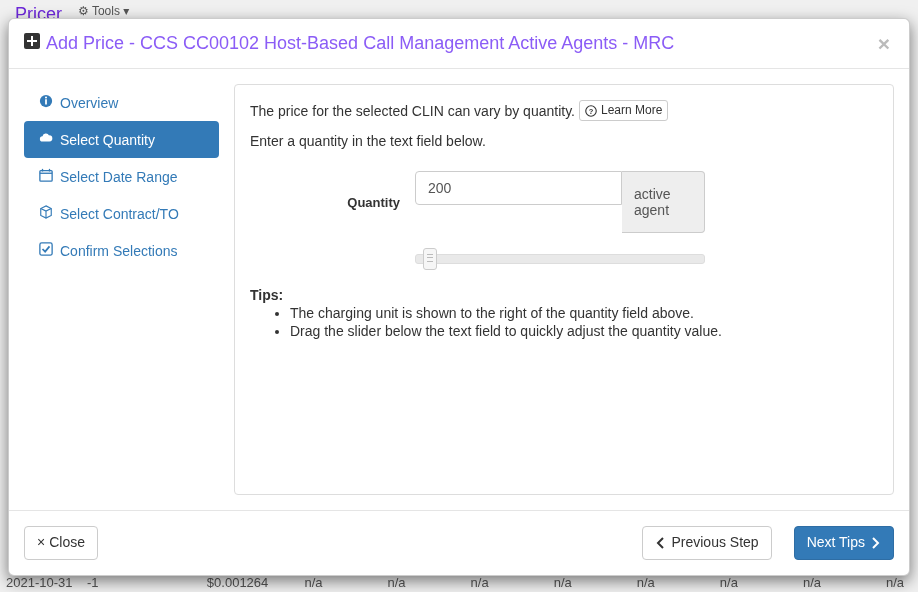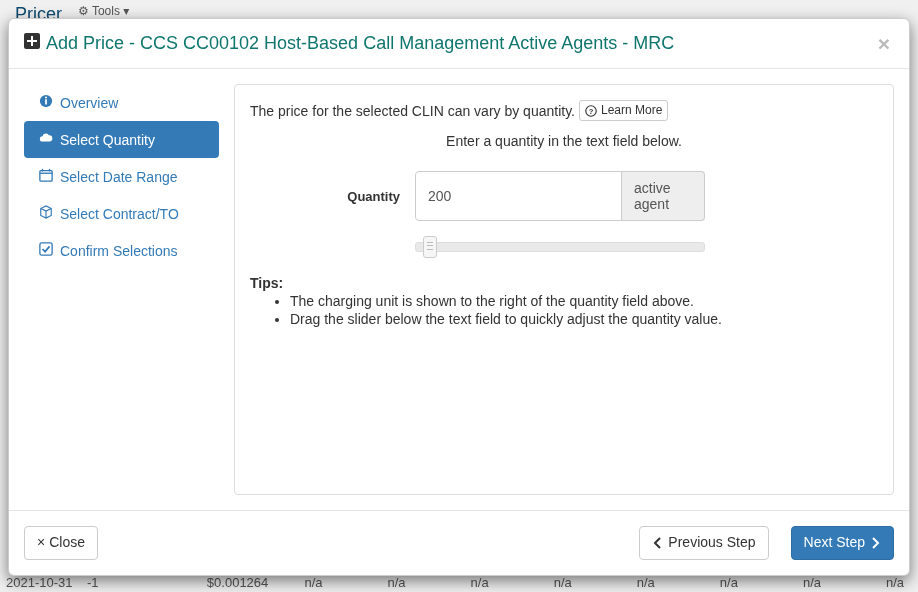--- a/index.html
+++ b/index.html
@@ -14,21 +14,21 @@
     position: relative;
     width: 918px;
     height: 592px;
     overflow: hidden;
     background: #f0f0f0;
   }
   .bg-header {
     position: absolute;
     top: 0; left: 15px;
     font-size: 18px;
-    color: #0c4a6e;
+    color: #6d28d9;
     padding: 4px 0;
   }
   .bg-tools {
     position: absolute;
     top: 4px; left: 78px;
     font-size: 12px;
     color: #555;
   }
   .bg-table {
     position: absolute;
@@ -52,21 +52,21 @@
   .modal-header {
     padding: 14px 15px;
     border-bottom: 1px solid #e5e5e5;
     display: flex;
     align-items: center;
     justify-content: space-between;
   }
   .modal-title {
     font-size: 18px;
     font-weight: 500;
-    color: #0f766e;
+    color: #8b5cf6;
     display: flex;
     align-items: center;
     gap: 6px;
   }
   .modal-close {
     background: none;
     border: none;
     font-size: 21px;
     font-weight: 700;
     color: #bbb;
@@ -103,21 +103,21 @@
   .nav-pill.active svg { fill: #fff; }
   .nav-pill svg { fill: #337ab7; width: 14px; height: 14px; flex-shrink: 0; }
   .content-panel {
     flex: 1;
     border: 1px solid #ddd;
     border-radius: 4px;
     padding: 15px;
     color: #333;
     overflow: auto;
   }
-  .content-panel p { margin: 0 0 0 0; text-align: center; }
+  .content-panel p { margin: 0 0 0 0; }
   .lead-row { display: flex; align-items: center; gap: 4px; margin-bottom: 12px; }
   .btn {
     display: inline-flex;
     align-items: center;
     gap: 4px;
     padding: 6px 12px;
     font-size: 14px;
     border-radius: 4px;
     border: 1px solid #ccc;
     background: #fff;
@@ -143,25 +143,25 @@
   .input-group {
     display: flex;
     width: 290px;
   }
   .input-group input {
     flex: 1;
     padding: 6px 12px;
     font-size: 14px;
     border: 1px solid #ccc;
     border-radius: 4px 0 0 4px;
-    height: 50px;
+    height: 34px;
     color: #555;
   }
   .input-addon {
-    padding: 6px 12px;
+    padding: 14px 12px;
     font-size: 14px;
     background: #eee;
     border: 1px solid #ccc;
     border-left: none;
     border-radius: 0 4px 4px 0;
     color: #555;
     display: flex;
     align-items: center;
   }
   .slider-row {
@@ -324,21 +324,21 @@
         <span>Close</span>
       </button>
       <div class="footer-right">
         <button class="btn btn-default">
           <svg class="icon-inline" viewBox="0 0 12 12" fill="#333">
               <path d="M8 1 L3 6 L8 11" stroke="#333" stroke-width="2" fill="none"></path>
             </svg>
           <span>Previous Step</span>
         </button>
         <button class="btn btn-primary">
-          <span>Next Step</span>
+          <span>Next Tips</span>
           <svg class="icon-inline" viewBox="0 0 12 12" fill="#fff">
               <path d="M4 1 L9 6 L4 11" stroke="#fff" stroke-width="2" fill="none"></path>
             </svg>
         </button>
       </div>
     </div>
   </div>
 </div>
 
 </body></html>

